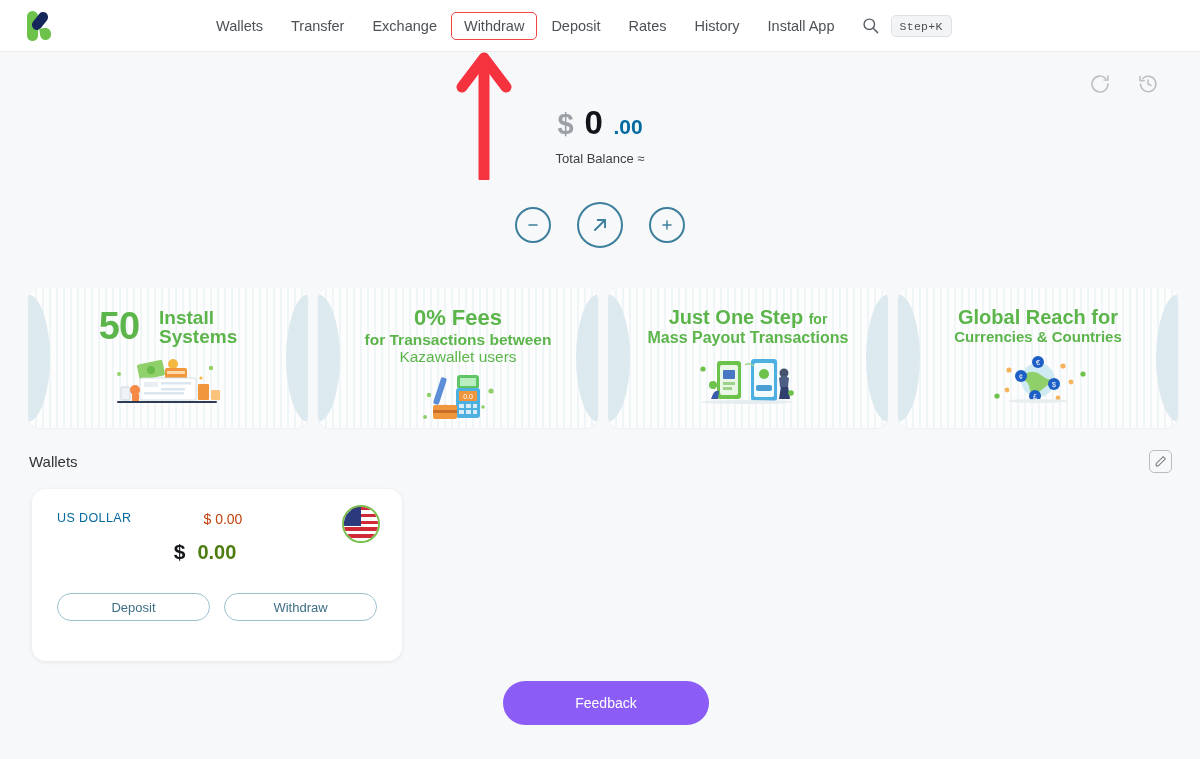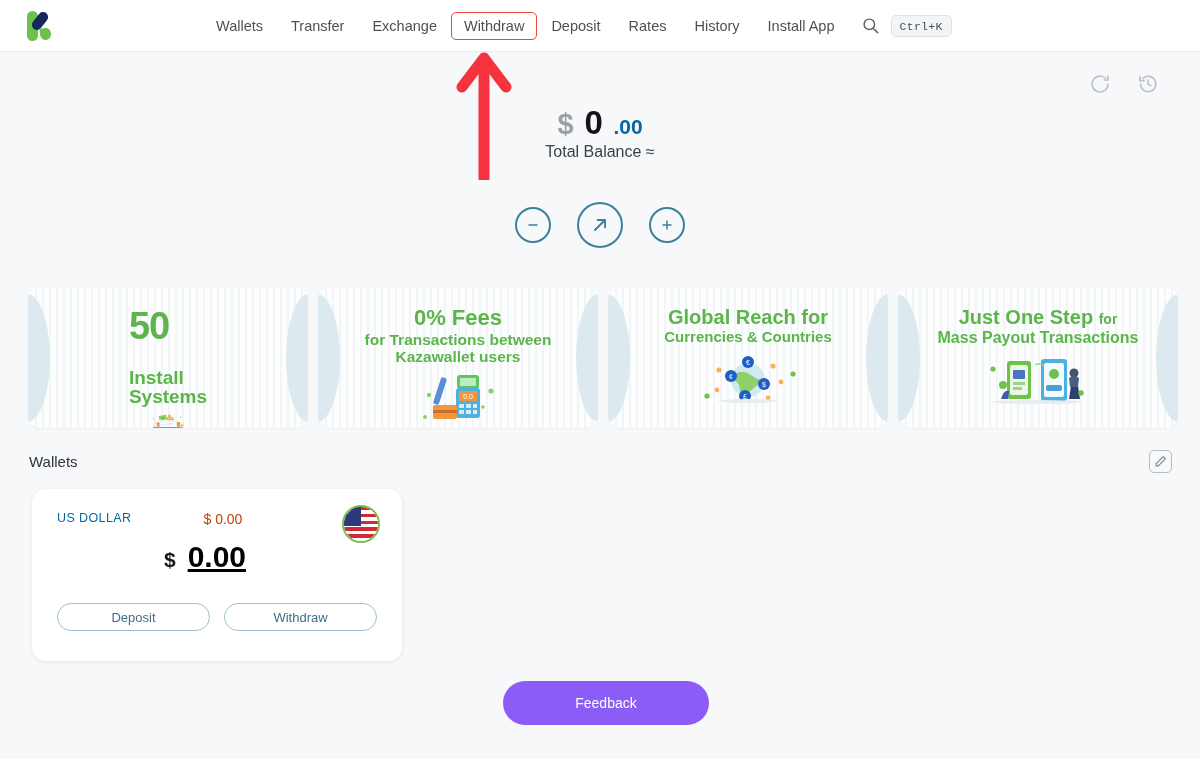--- a/index.html
+++ b/index.html
@@ -92,21 +92,21 @@
   
   .balance-block {
     position: absolute; left: 0; right: 0; top: 104px;
     display: flex; flex-direction: column; align-items: center;
   }
   .balance-row { display: flex; align-items: baseline; gap: 11px; }
   .bal-sym { font-size: 29px; color: #9aa0a6; font-weight: 700; }
   .bal-int { font-size: 33px; color: #12141a; font-weight: 700; letter-spacing: -.5px; }
   .bal-dec { font-size: 21px; color: #0369a1; font-weight: 700; }
   .balance-label {
-    margin-top: 1px; font-size: 16px; color: #3c4147;
+    margin-top: 9px; font-size: 13px; color: #3c4147;
   }
 
   
   .circle-actions {
     position: absolute; left: 0; right: 0; top: 202px;
     display: flex; justify-content: center; align-items: center; gap: 26px;
   }
   .circ {
     border: 2px solid #3d7f9c; border-radius: 50%;
     display: flex; align-items: center; justify-content: center;
@@ -135,26 +135,26 @@
   .banner .lens-r { right: -24px; border-radius: 50% 0 0 50% / 50% 0 0 50%; }
   .banner .stripes {
     position: absolute; inset: 0;
     background: repeating-linear-gradient(90deg, rgba(236,243,246,.75) 0 2px, rgba(255,255,255,0) 2px 7px);
   }
   .banner-title {
     position: relative; z-index: 3; text-align: center;
     padding-top: 18px; line-height: 1.1;
     color: #5cb54b; font-weight: 700;
   }
-  .b1-line { display: flex; align-items: flex-start; justify-content: center; gap: 20px; flex-direction: column; }
+  .b1-line { display: flex; align-items: center; justify-content: center; gap: 20px; }
   .b1-num { font-size: 38px; font-weight: 800; letter-spacing: -1px; }
   .b1-words { font-size: 19px; font-weight: 800; text-align: left; line-height: 1.02; }
   .b2-l1 { font-size: 22px; font-weight: 800; }
   .b2-l2 { font-size: 15.5px; font-weight: 700; margin-top: 1px; }
-  .b2-l3 { font-size: 15.5px; font-weight: 700; }
+  .b2-l3 { font-size: 15.5px; font-weight: 400; }
   .b3-l1 { font-size: 20px; font-weight: 800; }
   .b3-l1 small { font-size: 14px; font-weight: 700; }
   .b3-l2 { font-size: 16px; font-weight: 800; margin-top: 1px; }
   .b4-l1 { font-size: 20px; font-weight: 800; }
   .b4-l2 { font-size: 15px; font-weight: 800; margin-top: 1px; }
   .banner-art {
     position: relative; z-index: 3; margin-top: 6px;
     width: 150px; height: 52px;
   }
 
@@ -190,21 +190,21 @@
   }
   .flag .canton {
     position: absolute; left: 0; top: 0; width: 17px; height: 19px;
     background: #2a3a7c;
   }
   .wc-big {
     display: flex; align-items: baseline; justify-content: center;
     gap: 12px; margin-top: 13px; padding-right: 24px;
   }
   .wc-big-sym { font-size: 21px; font-weight: 700; color: #14171c; }
-  .wc-big-val { font-size: 30px; font-weight: 700; color: #000000; text-decoration: underline; }
+  .wc-big-val { font-size: 20px; font-weight: 700; color: #4d7c0f; }
   .wc-btns { display: flex; gap: 14px; margin-top: 29px; }
   .wc-btn {
     flex: 1; height: 28px; border-radius: 16px;
     border: 1.3px solid #9dc0cf; background: #fff;
     color: #3d6f86; font-size: 13px;
     display: flex; align-items: center; justify-content: center;
     cursor: pointer;
   }
 
   
@@ -245,21 +245,21 @@
     <div class="nav-item">Rates</div>
     <div class="nav-item">History</div>
     <div class="nav-item">Install App</div>
 
     <div class="search-icon">
       <svg width="19" height="19" viewBox="0 0 24 24" fill="none" stroke="#585e66" stroke-width="1.8">
         <circle cx="10.5" cy="10.5" r="6.6"></circle>
           <line x1="15.4" y1="15.4" x2="21" y2="21" stroke-linecap="round"></line>
       </svg>
     </div>
-    <div class="kbd">Ctrl+K</div>
+    <div class="kbd">Step+K</div>
   </div>
 
 </div>
 
 <div class="top-tools">
   <span class="tool-icon">
     <svg width="24" height="24" viewBox="0 0 24 24" fill="none" stroke="#9aa0a6" stroke-width="1.6" stroke-linecap="round">
       <path d="M20 12a8 8 0 1 1-2.4-5.7"></path>
         <polyline points="20,4 20,8 16,8"></polyline>
     </svg>
@@ -370,20 +370,53 @@
       <circle cx="100" cy="36" r="1.8" fill="#8fd06a"></circle>
       <circle cx="42" cy="46" r="2" fill="#8fd06a"></circle>
     </svg>
   </div>
 
   <div class="banner">
     <div class="stripes"></div>
     <div class="lens-l"></div>
     <div class="lens-r"></div>
     <div class="banner-title">
+      <div class="b3-l1">
+        <span>Just One Step</span>
+        <small>for</small>
+      </div>
+      <div class="b3-l2">Mass Payout Transactions</div>
+    </div>
+    <svg class="banner-art" viewBox="0 0 150 52">
+      <rect x="44" y="8" width="24" height="38" rx="3" fill="#6cc24a"></rect>
+      <rect x="47" y="12" width="18" height="30" rx="2" fill="#eaf6e6"></rect>
+      <rect x="50" y="17" width="12" height="9" rx="1" fill="#4a77c4"></rect>
+      <rect x="50" y="29" width="12" height="3" fill="#9ed18a"></rect>
+      <rect x="50" y="34" width="9" height="3" fill="#9ed18a"></rect>
+      <rect x="78" y="6" width="26" height="42" rx="3" fill="#4db0e0"></rect>
+      <rect x="81" y="10" width="20" height="34" rx="2" fill="#f2fbff"></rect>
+      <circle cx="91" cy="21" r="5" fill="#6cc24a"></circle>
+      <rect x="83" y="32" width="16" height="6" rx="2" fill="#4a9fd4"></rect>
+      <path d="M38 46 q3 -10 8 -8 l-1 8 z" fill="#3c5bab"></path>
+      <circle cx="40" cy="32" r="4" fill="#6cc24a"></circle>
+      <path d="M106 46 l3 -20 5 0 3 20 z" fill="#2f3f6e"></path>
+      <circle cx="111" cy="20" r="4.5" fill="#44526f"></circle>
+      <path d="M106 25 q5 -4 10 0 l-1 9 -8 0 z" fill="#4d5e85"></path>
+      <path d="M72 12 q5 -3 9 1" stroke="#9ed18a" stroke-width="1.4" fill="none"></path>
+      <circle cx="30" cy="16" r="2.6" fill="#6cc24a"></circle>
+      <circle cx="118" cy="40" r="2.8" fill="#6cc24a"></circle>
+      <ellipse cx="74" cy="49" rx="46" ry="2" fill="#e6ecef"></ellipse>
+    </svg>
+  </div>
+
+  <div class="banner">
+    <div class="stripes"></div>
+    <div class="lens-l"></div>
+    <div class="lens-r"></div>
+    <div class="banner-title">
       <div class="b4-l1">Global Reach for</div>
       <div class="b4-l2">Currencies &amp; Countries</div>
     </div>
     <svg class="banner-art" viewBox="0 0 150 52">
       <circle cx="75" cy="28" r="17" fill="#cfeaf2"></circle>
       <path d="M62 22 q8 -5 16 1 t12 4 -9 9 -14 2 -7 -10z" fill="#8fd06a"></path>
       <circle cx="75" cy="10" r="6" fill="#1d5fc4"></circle>
       <circle cx="58" cy="24" r="6" fill="#1d5fc4"></circle>
       <circle cx="91" cy="32" r="6" fill="#1d5fc4"></circle>
       <circle cx="72" cy="44" r="6" fill="#1d5fc4"></circle>
@@ -394,53 +427,20 @@
       <circle cx="46" cy="18" r="2.6" fill="#f5b35c"></circle>
       <circle cx="100" cy="14" r="2.6" fill="#f5b35c"></circle>
       <circle cx="108" cy="30" r="2.4" fill="#f5b35c"></circle>
       <circle cx="44" cy="38" r="2.4" fill="#f5b35c"></circle>
       <circle cx="95" cy="46" r="2.4" fill="#f5b35c"></circle>
       <circle cx="120" cy="22" r="2.6" fill="#6cc24a"></circle>
       <circle cx="34" cy="44" r="2.6" fill="#6cc24a"></circle>
       <ellipse cx="75" cy="49" rx="30" ry="2" fill="#e8eef0"></ellipse>
     </svg>
   </div>
-
-  <div class="banner">
-    <div class="stripes"></div>
-    <div class="lens-l"></div>
-    <div class="lens-r"></div>
-    <div class="banner-title">
-      <div class="b3-l1">
-        <span>Just One Step</span>
-        <small>for</small>
-      </div>
-      <div class="b3-l2">Mass Payout Transactions</div>
-    </div>
-    <svg class="banner-art" viewBox="0 0 150 52">
-      <rect x="44" y="8" width="24" height="38" rx="3" fill="#6cc24a"></rect>
-      <rect x="47" y="12" width="18" height="30" rx="2" fill="#eaf6e6"></rect>
-      <rect x="50" y="17" width="12" height="9" rx="1" fill="#4a77c4"></rect>
-      <rect x="50" y="29" width="12" height="3" fill="#9ed18a"></rect>
-      <rect x="50" y="34" width="9" height="3" fill="#9ed18a"></rect>
-      <rect x="78" y="6" width="26" height="42" rx="3" fill="#4db0e0"></rect>
-      <rect x="81" y="10" width="20" height="34" rx="2" fill="#f2fbff"></rect>
-      <circle cx="91" cy="21" r="5" fill="#6cc24a"></circle>
-      <rect x="83" y="32" width="16" height="6" rx="2" fill="#4a9fd4"></rect>
-      <path d="M38 46 q3 -10 8 -8 l-1 8 z" fill="#3c5bab"></path>
-      <circle cx="40" cy="32" r="4" fill="#6cc24a"></circle>
-      <path d="M106 46 l3 -20 5 0 3 20 z" fill="#2f3f6e"></path>
-      <circle cx="111" cy="20" r="4.5" fill="#44526f"></circle>
-      <path d="M106 25 q5 -4 10 0 l-1 9 -8 0 z" fill="#4d5e85"></path>
-      <path d="M72 12 q5 -3 9 1" stroke="#9ed18a" stroke-width="1.4" fill="none"></path>
-      <circle cx="30" cy="16" r="2.6" fill="#6cc24a"></circle>
-      <circle cx="118" cy="40" r="2.8" fill="#6cc24a"></circle>
-      <ellipse cx="74" cy="49" rx="46" ry="2" fill="#e6ecef"></ellipse>
-    </svg>
-  </div>
 </div>
 
 <div class="wallets-head">
   <div class="wallets-title">Wallets</div>
   <div class="edit-btn">
     <svg width="13" height="13" viewBox="0 0 24 24" fill="none" stroke="#7b8188" stroke-width="2" stroke-linecap="round" stroke-linejoin="round">
       <path d="M17 3l4 4L8 20H4v-4z"></path>
     </svg>
   </div>
 </div>

